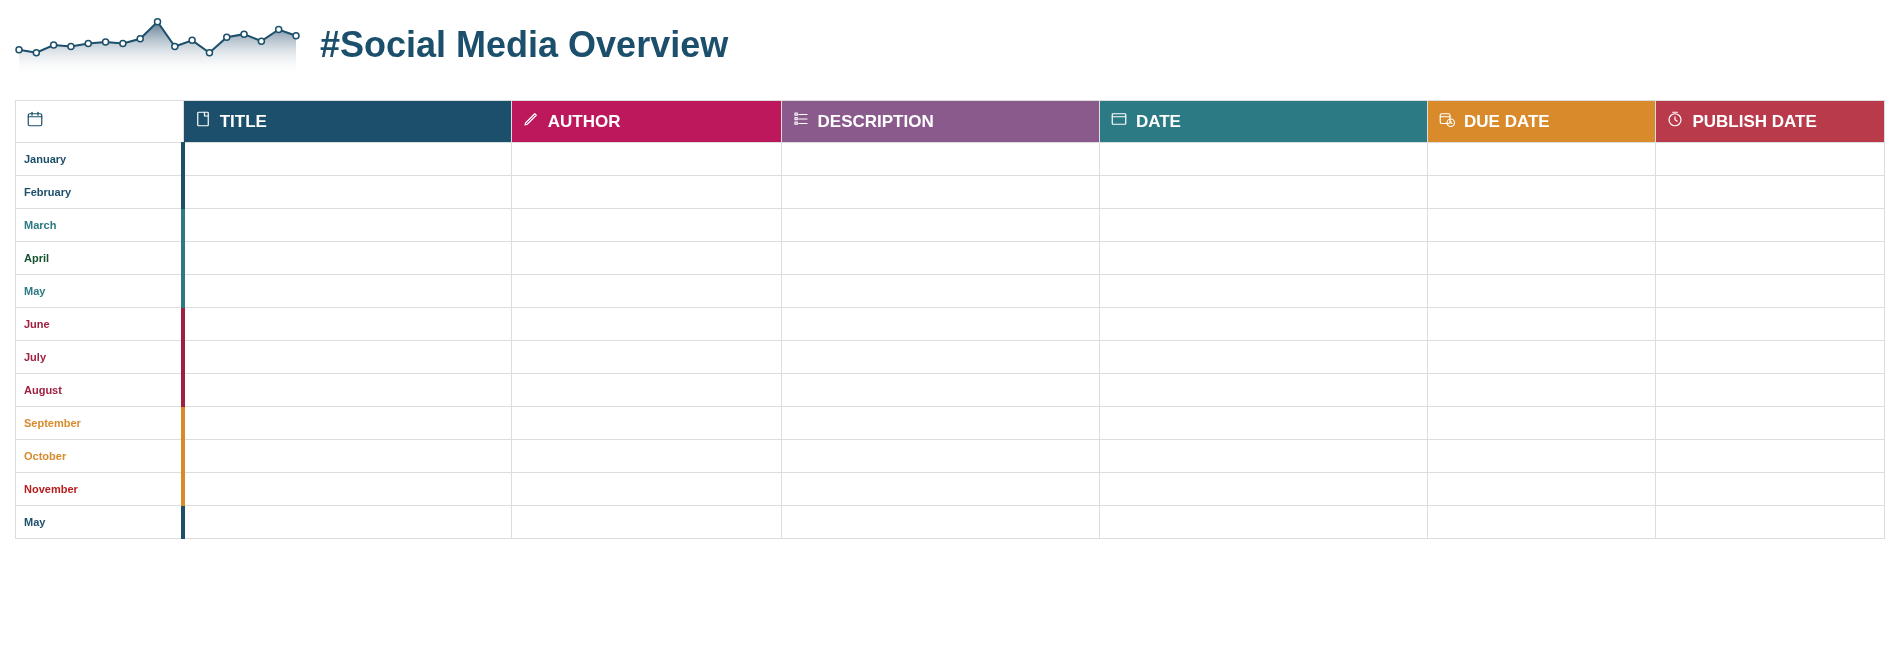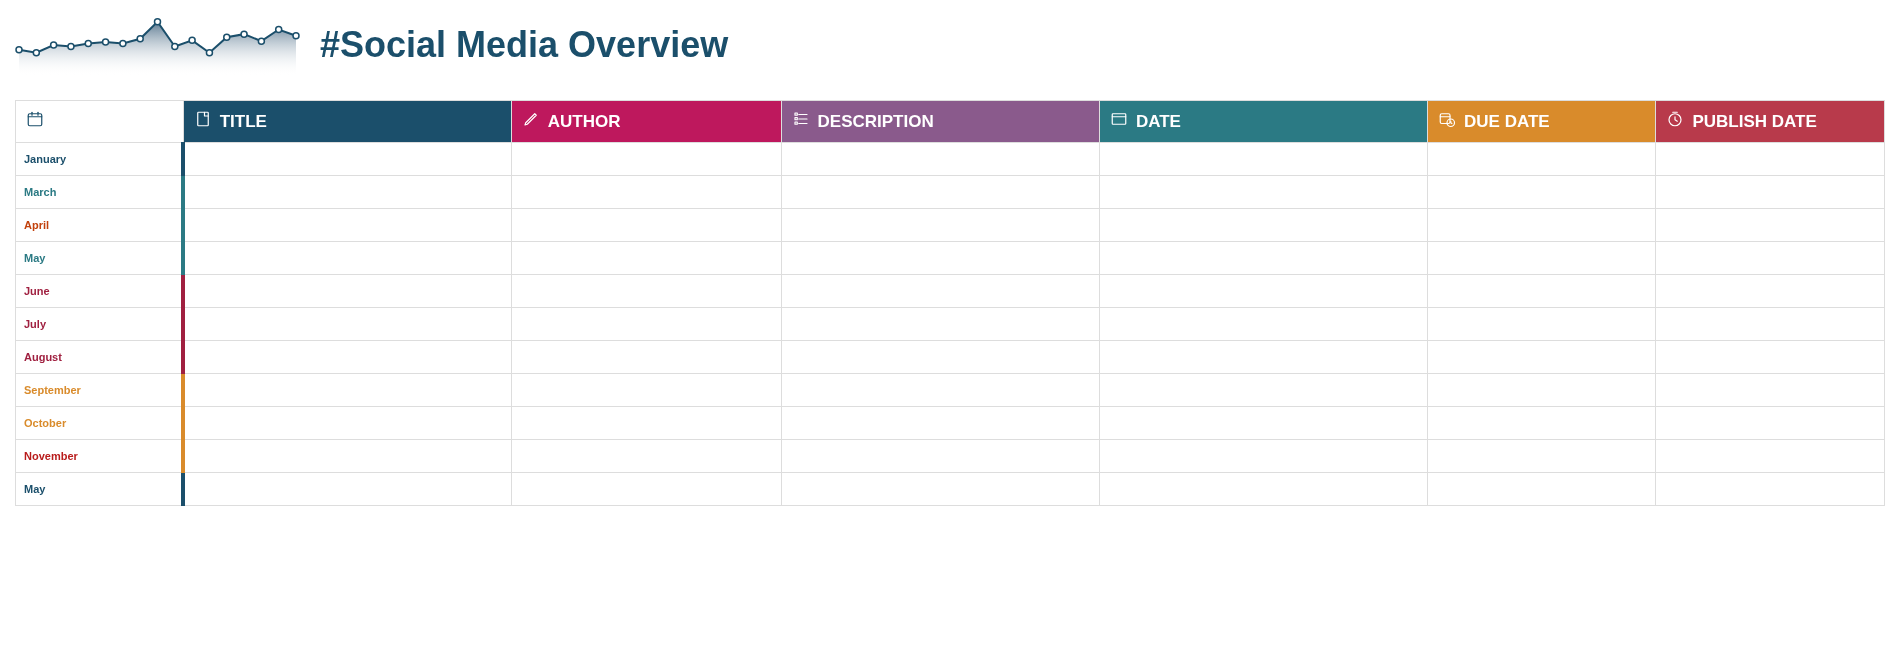--- a/index.html
+++ b/index.html
@@ -191,30 +191,39 @@
       <tr>
         <td class="month-cell" style="color: rgb(27, 79, 107);">January</td>
         <td class="data-cell first" style="border-left: 4px solid rgb(27, 79, 107);"></td>
         <td class="data-cell"></td>
         <td class="data-cell"></td>
         <td class="data-cell"></td>
         <td class="data-cell"></td>
         <td class="data-cell"></td>
       </tr>
       <tr>
+        <td class="month-cell" style="color: rgb(27, 79, 107);">February</td>
+        <td class="data-cell first" style="border-left: 4px solid rgb(27, 79, 107);"></td>
+        <td class="data-cell"></td>
+        <td class="data-cell"></td>
+        <td class="data-cell"></td>
+        <td class="data-cell"></td>
+        <td class="data-cell"></td>
+      </tr>
+      <tr>
         <td class="month-cell" style="color: rgb(43, 122, 132);">March</td>
         <td class="data-cell first" style="border-left: 4px solid rgb(43, 122, 132);"></td>
         <td class="data-cell"></td>
         <td class="data-cell"></td>
         <td class="data-cell"></td>
         <td class="data-cell"></td>
         <td class="data-cell"></td>
       </tr>
       <tr>
-        <td class="month-cell" style="color: #c2410c;">April</td>
+        <td class="month-cell" style="color: #14532d;">April</td>
         <td class="data-cell first" style="border-left: 4px solid rgb(43, 122, 132);"></td>
         <td class="data-cell"></td>
         <td class="data-cell"></td>
         <td class="data-cell"></td>
         <td class="data-cell"></td>
         <td class="data-cell"></td>
       </tr>
       <tr>
         <td class="month-cell" style="color: rgb(43, 122, 132);">May</td>
         <td class="data-cell first" style="border-left: 4px solid rgb(43, 122, 132);"></td>

